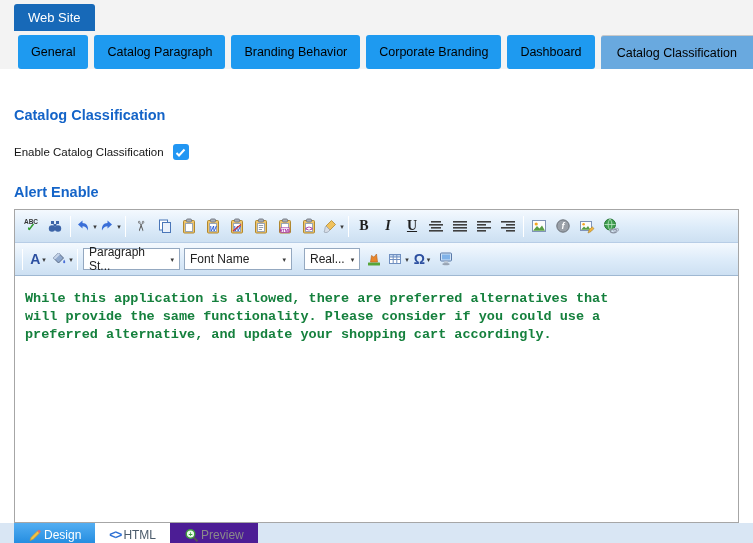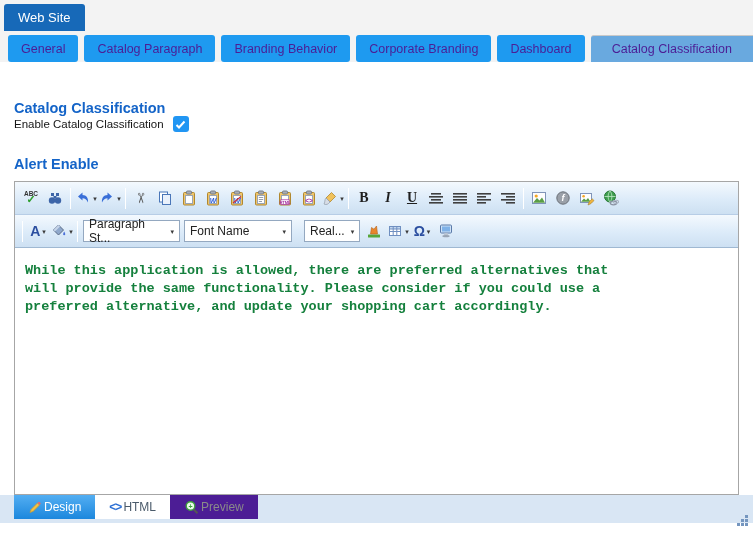--- a/index.html
+++ b/index.html
@@ -3,41 +3,41 @@
 <meta charset="utf-8">
 <style>
   * { box-sizing: border-box; }
   html,body { margin:0; padding:0; }
   body {
     width:753px; height:543px; overflow:hidden;
     font-family:"Liberation Sans", sans-serif;
     background:#ffffff;
   }
   
-  .top-chrome { background:#f3f3f3; padding:4px 0 0 4px; }
+  .top-chrome { background:#f3f3f3; padding:4px 0 0 14px; }
   .site-tab {
     display:inline-flex; align-items:center;
     background:#1769b8; color:#fff; font-size:13px;
     height:27px; padding:0 14px; border-radius:3px 3px 0 0;
   }
   .nav-row { display:flex; gap:6px; padding:4px 0 0 4px; background:#f3f3f3; }
   .nav-tab {
     display:flex; align-items:center; justify-content:center;
-    background:#1e9af0; color:#4c1d95; font-size:12.5px;
-    height:27px; padding:0 13px; border-radius:3px; cursor:pointer;
+    background:#1e9af0; color:#000000; font-size:12.5px;
+    height:34px; padding:0 13px; border-radius:3px; cursor:pointer;
     white-space:nowrap;
   }
   .nav-tab.selected {
     background:#69a9df; flex:1; border-radius:3px 0 0 0;
     border-top:1px solid #c9c9c9;
   }
   
   .main { background:#fff; padding-left:14px; }
   .section-title { color:#1464c8; font-weight:bold; font-size:14.5px; padding-top:38px; }
-  .enable-row { display:flex; align-items:center; font-size:11.5px; color:#151515; }
+  .enable-row { margin-top:21px; display:flex; align-items:center; font-size:11.5px; color:#151515; }
   .checkbox {
     width:16px; height:16px; background:#2196f3; border-radius:3px;
     margin-left:9px; display:flex; align-items:center; justify-content:center; cursor:pointer;
   }
   .alert-title { color:#1464c8; font-weight:bold; font-size:14.5px; margin-top:24px; }
   
   .editor { width:725px; margin-top:9px; border:1px solid #a6a6a6; background:#fff; }
   .toolbar {
     display:flex; align-items:center; height:33px; padding:0 4px;
     background:linear-gradient(#f4f9fe, #dcebf9 55%, #cde0f2);

